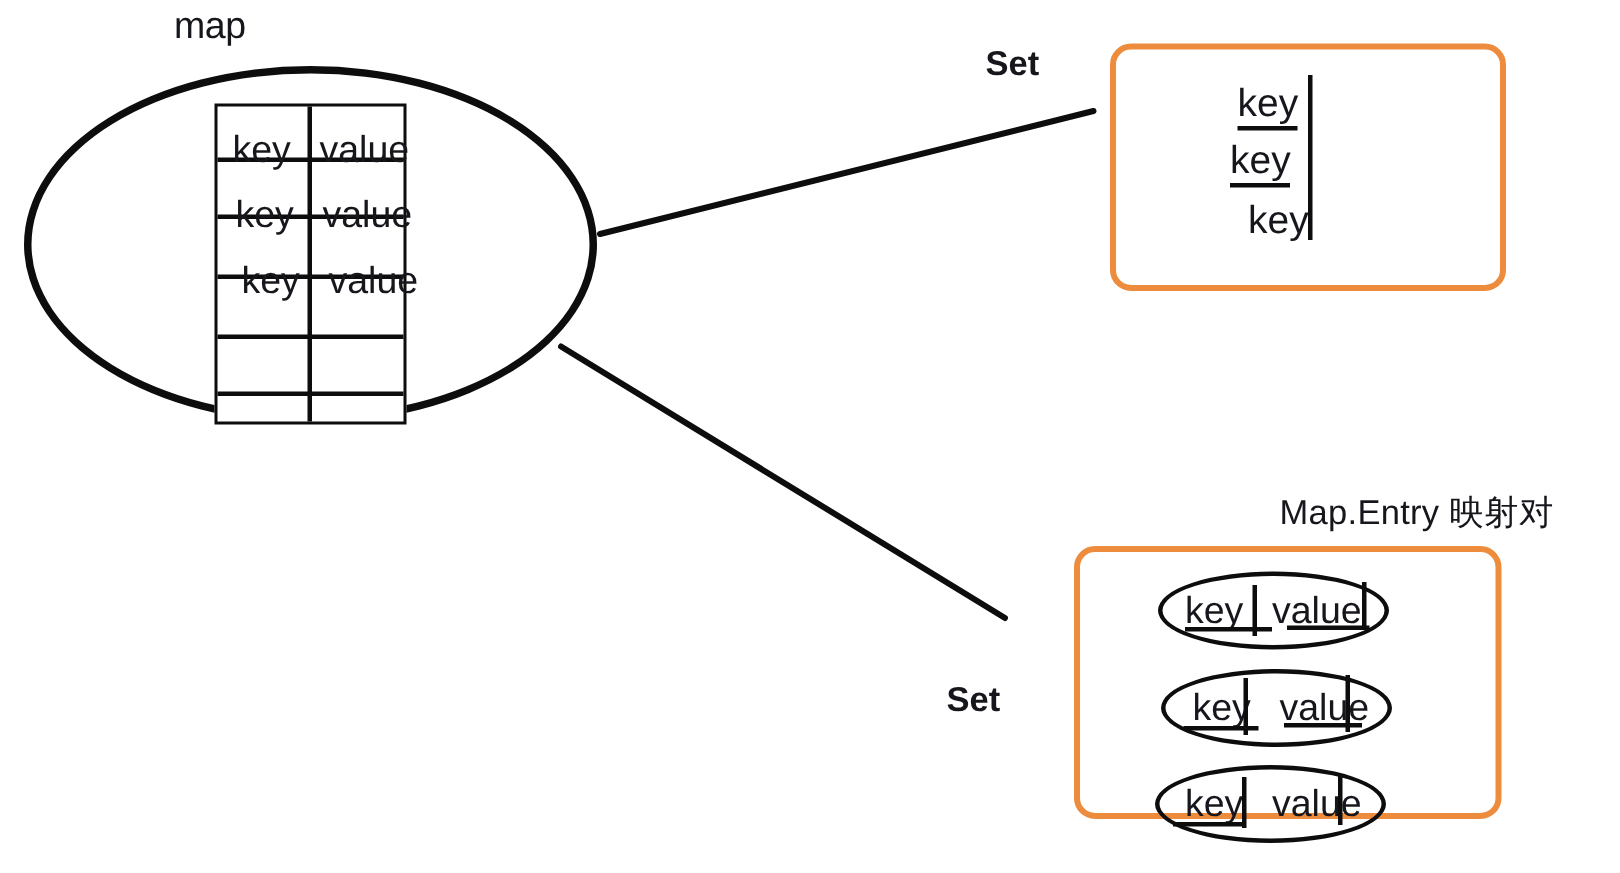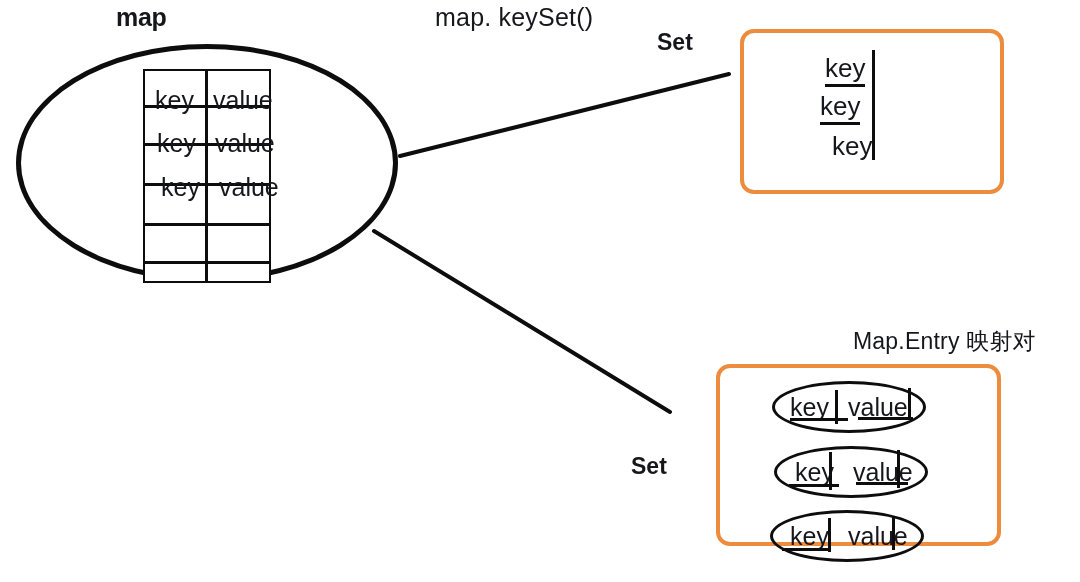--- a/index.html
+++ b/index.html
@@ -20,21 +20,21 @@
 
   
   .lbl {
     position: absolute;
     white-space: nowrap;
     line-height: 1;
     color: #16171c;
   }
   .lbl-map {
     font-size: 25px;
-    font-weight: bold;
+    font-weight: normal;
     left: 116px;
     top: 5px;
     letter-spacing: -0.3px;
   }
   .lbl-keyset {
     font-size: 25px;
     left: 435px;
     top: 5px;
     letter-spacing: 0.2px;
   }
@@ -215,21 +215,20 @@
   </div>
   <div class="kv-over" style="left:161px; top:175px;">
     <span class="k">key</span><span>value</span>
   </div>
 
   <svg class="conn" style="left:0; top:0;" width="1080" height="582">
     <line x1="400" y1="156" x2="729" y2="74" stroke="#0d0d0d" stroke-width="4" stroke-linecap="round"></line>
     <line x1="374" y1="231" x2="670" y2="412" stroke="#0d0d0d" stroke-width="4" stroke-linecap="round"></line>
   </svg>
 
-  <div class="lbl lbl-keyset">map.  keySet()</div>
 
   <div class="lbl lbl-set-top">Set</div>
 
   <div class="abs orange-box box-keyset"></div>
   <div class="key-stack">
     <div class="key-row k1">key</div>
     <div class="key-row k2">key</div>
     <div class="key-row k3">key</div>
     <div class="key-vline"></div>
   </div>

